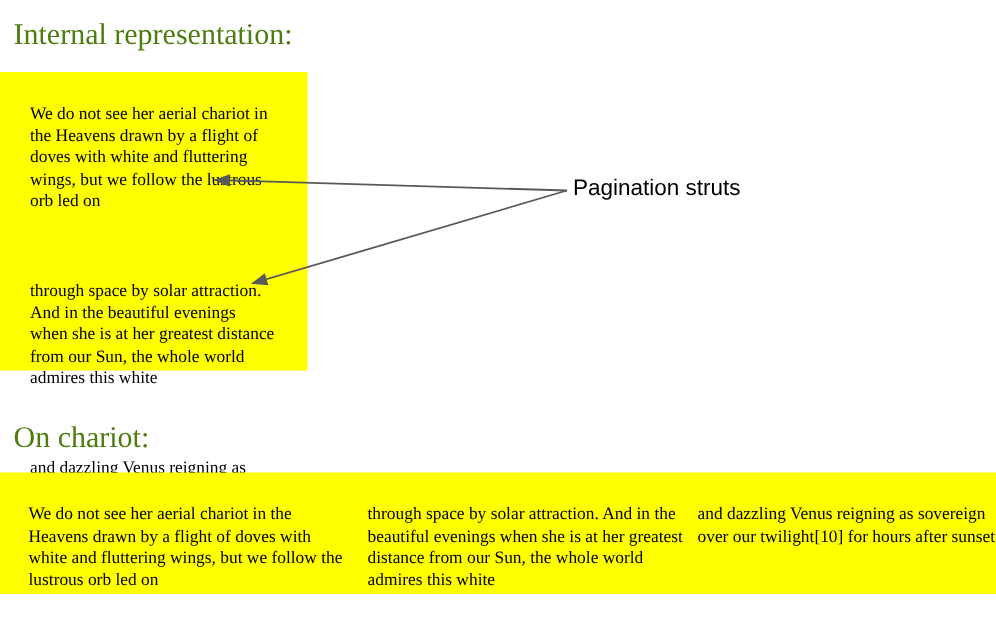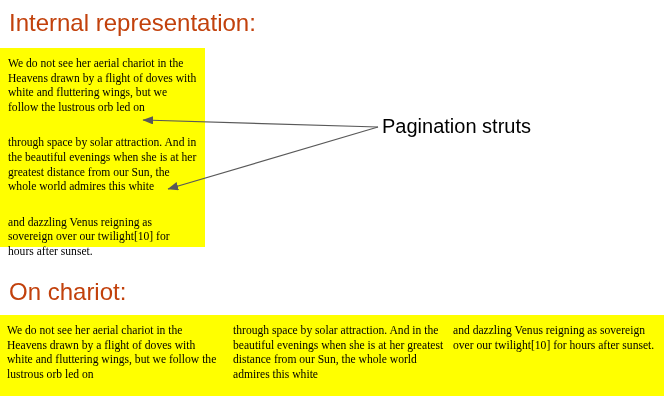--- a/index.html
+++ b/index.html
@@ -9,24 +9,24 @@
   }
   body {
     width: 664px;
     height: 411px;
     position: relative;
     overflow: hidden;
     font-family: "Liberation Sans", sans-serif;
   }
   .heading {
     position: absolute;
-    font-family: Liberation Sans, sans-serif;
-    font-size: 24px;
+    font-family: Liberation Serif, serif;
+    font-size: 20px;
     line-height: 24px;
-    color: #c2410c;
+    color: #4d7c0f;
     white-space: nowrap;
   }
   #heading-internal { left: 9px; top: 11px; }
   #heading-onscreen { left: 9px; top: 280px; }
 
   
   #internal-block {
     position: absolute;
     left: 0px;
     top: 48px;
@@ -34,41 +34,41 @@
     height: 199px;
     background: #ffff00;
     box-sizing: border-box;
     padding: 4px 3px 0px 3px;
   }
   .body-text {
     font-family: "Liberation Serif", serif;
     font-size: 11.6px;
     line-height: 14.6px;
     color: #000000;
-    margin: 5px;
+    margin: 17px;
   }
   #internal-block .strut {
     height: 11px;
   }
 
   
   #struts-arrows {
     position: absolute;
     left: 0;
     top: 0;
     width: 664px;
     height: 411px;
     pointer-events: none;
   }
   #label-pagination-struts {
     position: absolute;
     left: 382px;
     top: 114px;
     font-family: "Liberation Sans", sans-serif;
-    font-size: 20px;
+    font-size: 15px;
     line-height: 24px;
     color: #000000;
     white-space: nowrap;
   }
 
   
   #onscreen-block {
     position: absolute;
     left: 0px;
     top: 315px;

